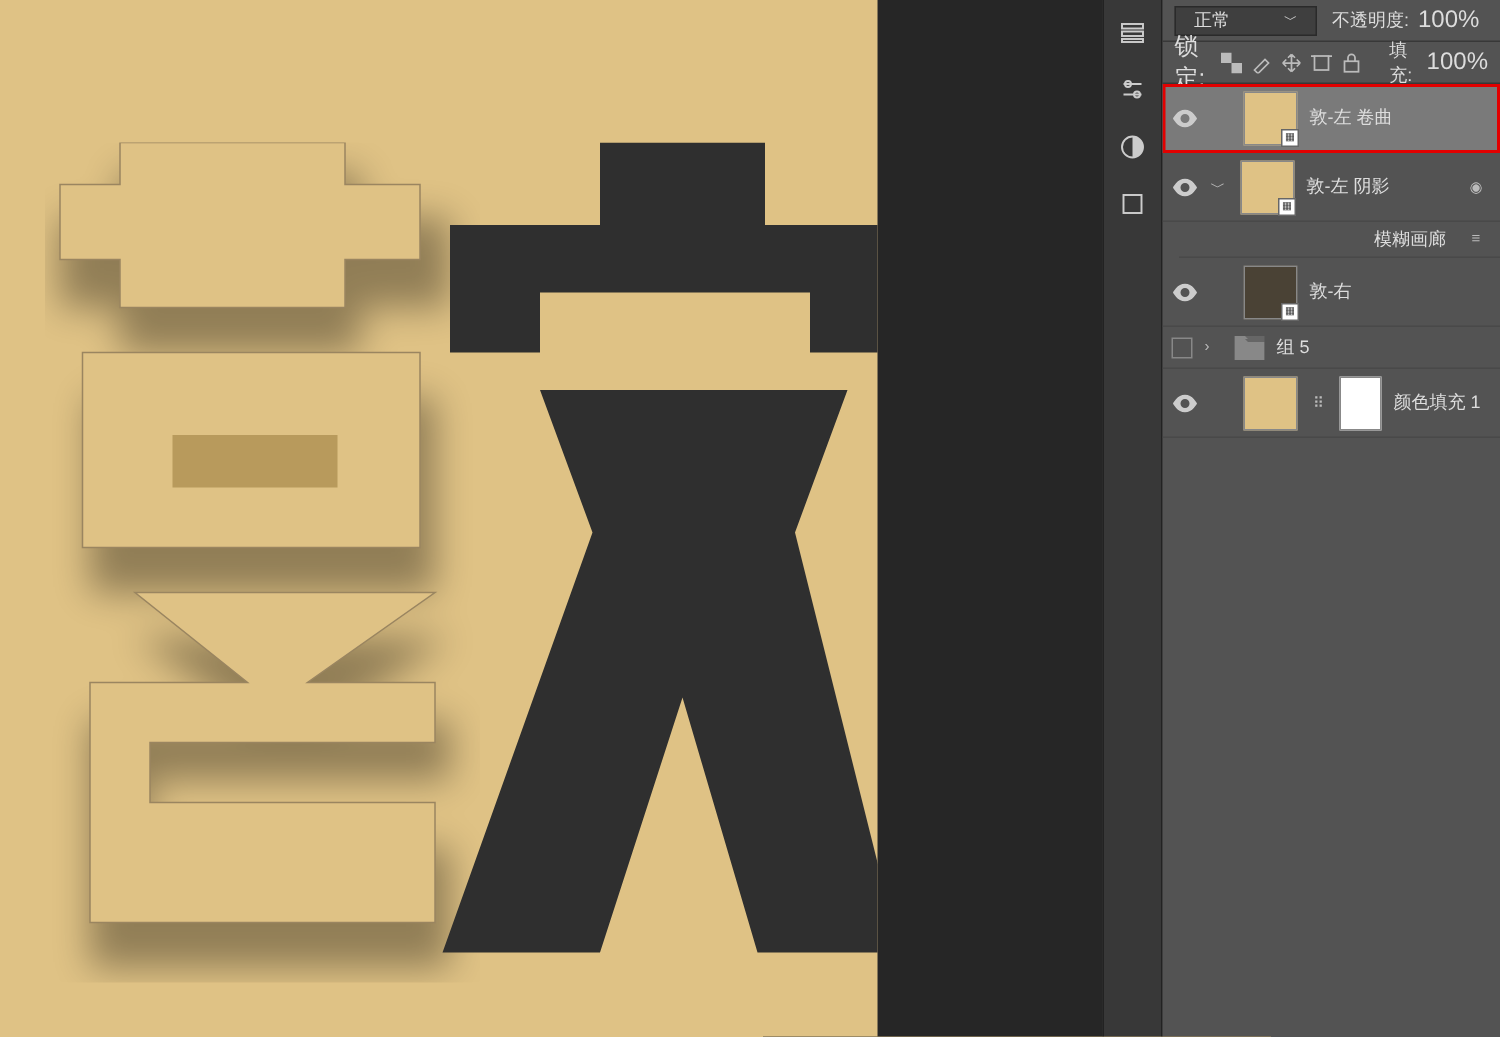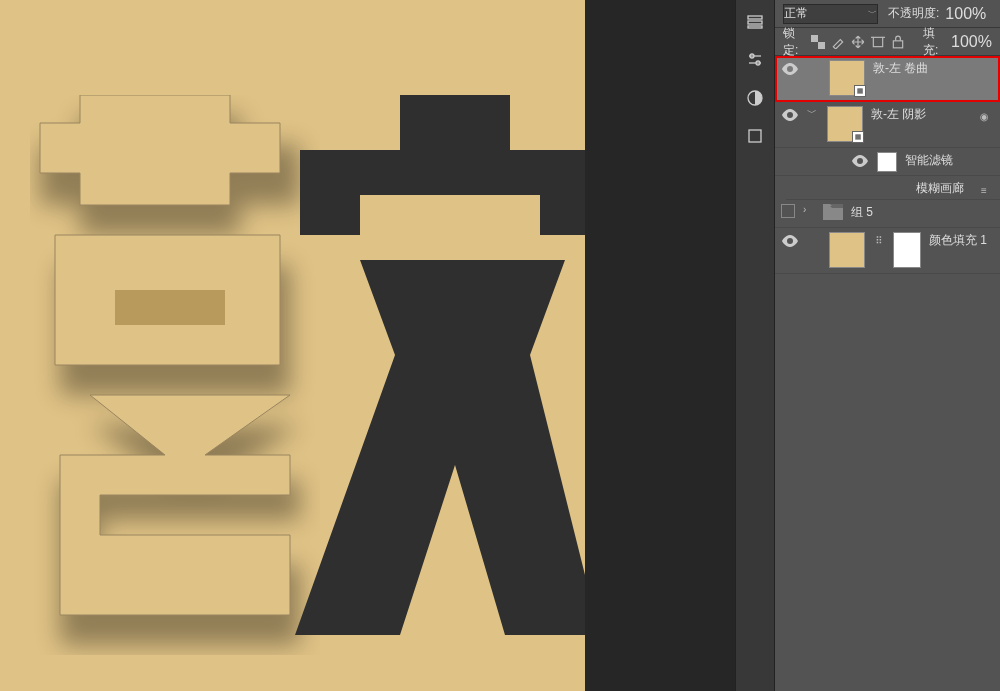--- a/index.html
+++ b/index.html
@@ -89,21 +89,21 @@
       align-items: center;
       padding: 0 8px;
       gap: 6px;
       border-bottom: 1px solid #383838;
     }
     
     .blend-mode {
       background: #3f3f3f;
       border: 1px solid #2a2a2a;
       color: #ddd;
-      padding: 2px 0;
+      padding: 2px 12px;
       font-size: 12px;
       width: 95px;
       height: 20px;
       display: flex;
       align-items: center;
       justify-content: space-between;
     }
     
     .opacity-label {
       font-size: 12px;
@@ -117,21 +117,21 @@
     .panel-lock-bar {
       height: 28px;
       display: flex;
       align-items: center;
       padding: 0 8px;
       gap: 6px;
       border-bottom: 1px solid #383838;
     }
     
     .lock-label {
-      font-size: 12px;
+      font-size: 16px;
     }
     
     .lock-icons {
       display: flex;
       gap: 6px;
       align-items: center;
     }
     
     .lock-icon-small {
       width: 14px;
@@ -145,20 +145,21 @@
     }
     
     
     .layers-list {
       flex: 1;
       overflow-y: auto;
     }
     
     .layer-row {
       display: flex;
+      align-items: center;
       height: 46px;
       padding: 4px 6px;
       border-bottom: 1px solid #494949;
       gap: 8px;
       cursor: pointer;
     }
     
     .layer-row.selected {
       background: #7a7a7a;
     }
@@ -409,44 +410,44 @@
           </svg>
       </div>
       <span class="disclosure">﹀</span>
       <div class="layer-thumb">
         <div class="smart-badge">▦</div>
       </div>
       <span class="layer-name">敦-左 阴影</span>
       <div class="layer-fx">◉</div>
     </div>
 
-    <div class="layer-row small">
-      <div class="eye-placeholder"></div>
-      <div class="indent"></div>
-      <div class="indent"></div>
-      <div class="eye-icon">
-        <svg width="16" height="12" viewBox="0 0 16 12" fill="currentColor">
-            <path d="M8,0 C3,0 0,6 0,6 S3,12 8,12 S16,6 16,6 S13,0 8,0 Z M8,9 A3,3 0 1,1 8,3 A3,3 0 0,1 8,9 Z"></path>
-          </svg>
-      </div>
-      <div class="layer-thumb small white"></div>
-      <span class="layer-name">智能滤镜</span>
-    </div>
 
     <div class="layer-row xsmall">
       <div class="eye-placeholder"></div>
       <div class="indent"></div>
       <div class="indent"></div>
       <div class="eye-placeholder"></div>
       <div style="width:20px"></div>
       <span class="layer-name">模糊画廊</span>
       <div class="layer-fx">≡</div>
     </div>
 
 
+    <div class="layer-row">
+      <div class="eye-icon">
+        <svg width="16" height="12" viewBox="0 0 16 12" fill="currentColor">
+            <path d="M8,0 C3,0 0,6 0,6 S3,12 8,12 S16,6 16,6 S13,0 8,0 Z M8,9 A3,3 0 1,1 8,3 A3,3 0 0,1 8,9 Z"></path>
+          </svg>
+      </div>
+      <div class="indent"></div>
+      <div class="layer-thumb" style="background:#4a4235">
+        <div class="smart-badge">▦</div>
+      </div>
+      <span class="layer-name">敦-右</span>
+    </div>
 
     <div class="layer-row small">
       <div class="checkbox-empty"></div>
       <span class="disclosure">›</span>
       <svg class="layer-thumb folder" viewBox="0 0 20 16" fill="#888">
           <path d="M0,2 L7,2 L9,4 L20,4 L20,16 L0,16 Z M0,0 L7,0 L9,2 L0,2 Z"></path>
         </svg>
       <span class="layer-name">组 5</span>
     </div>
 

